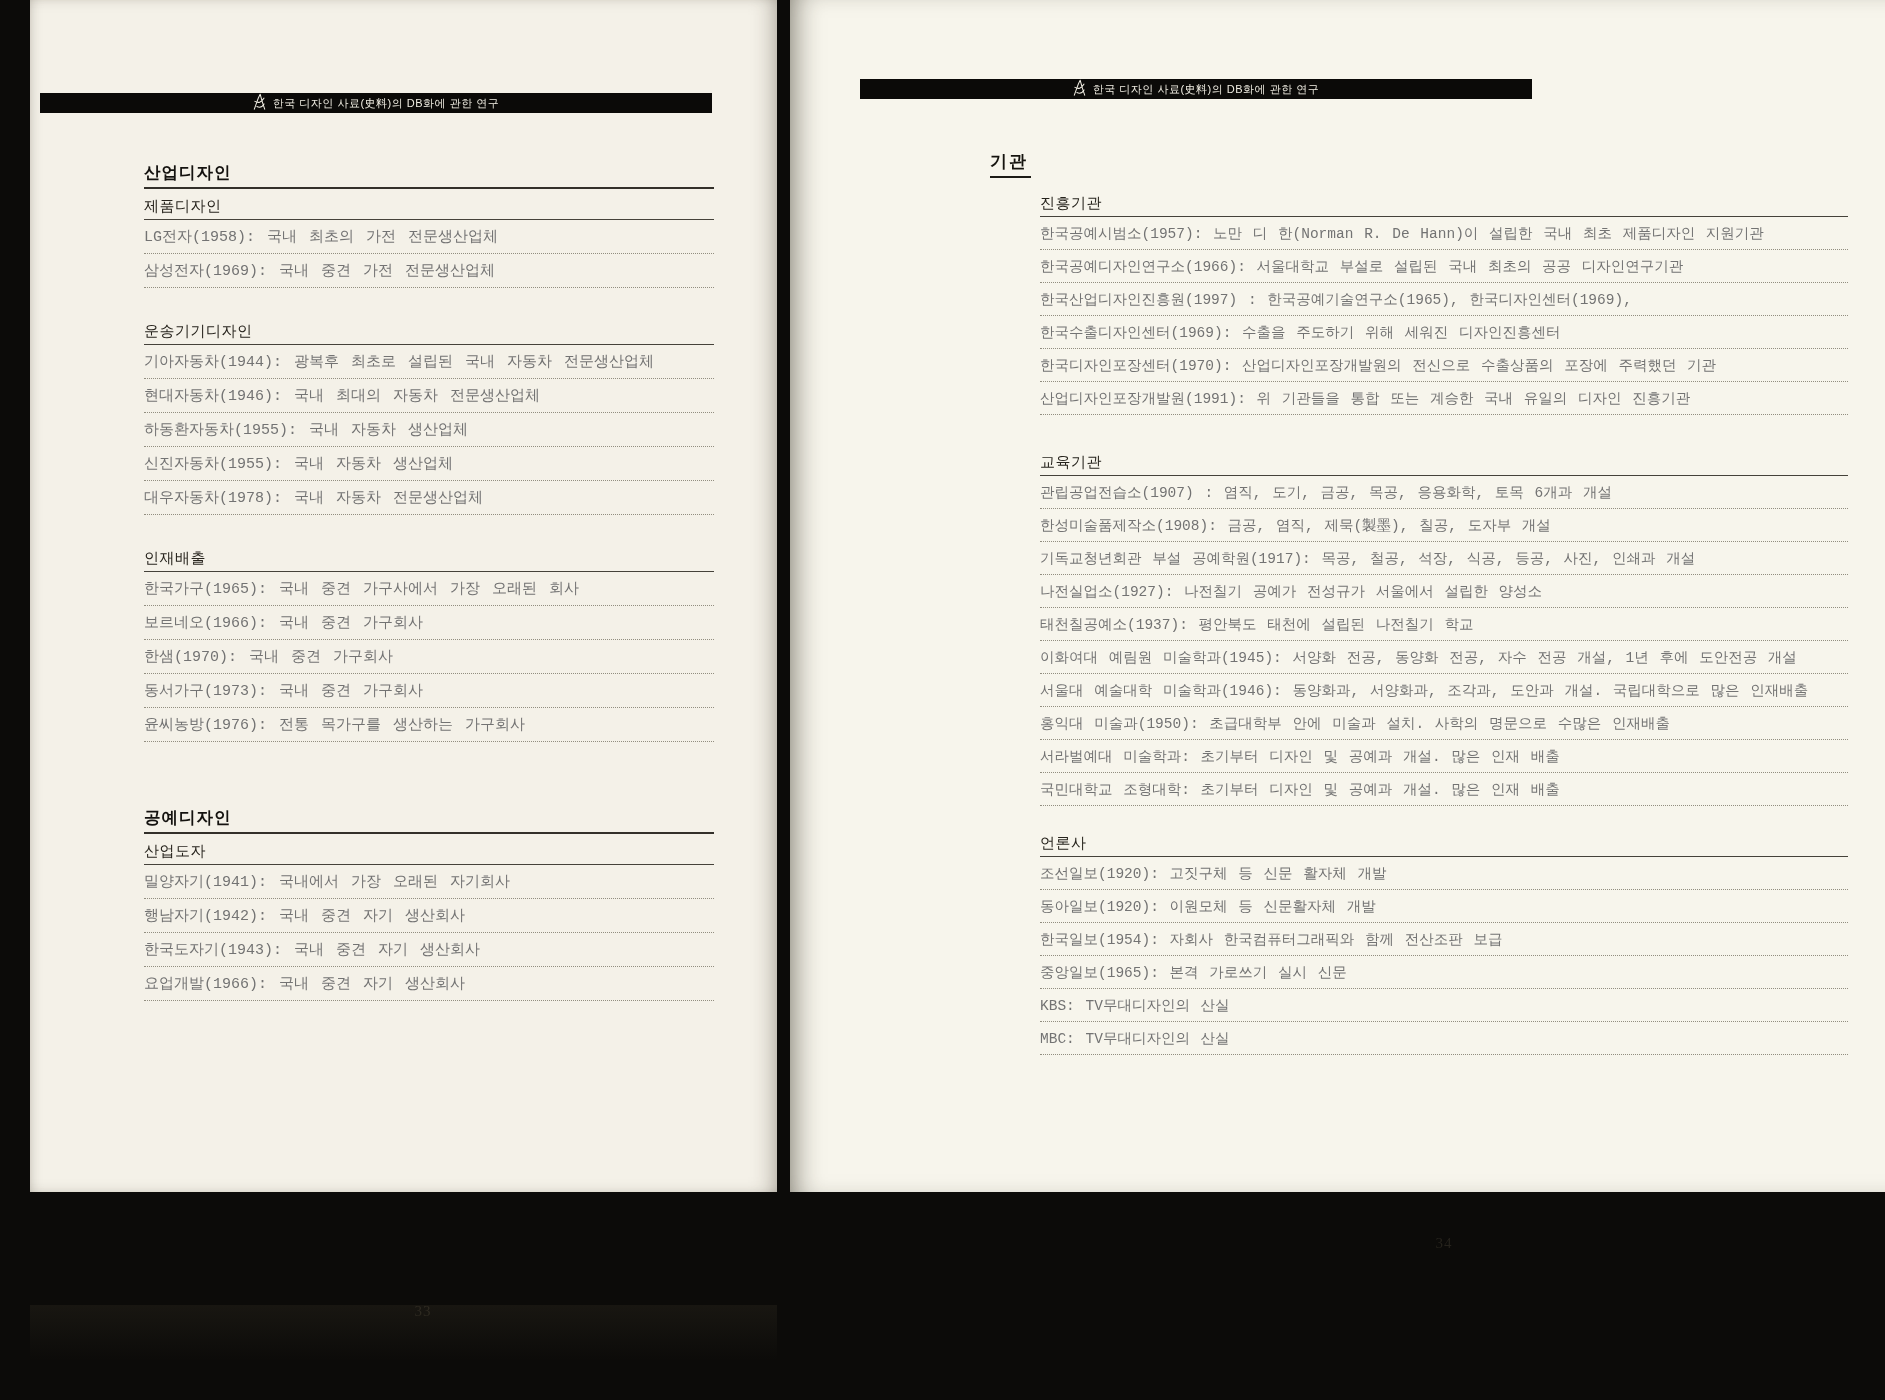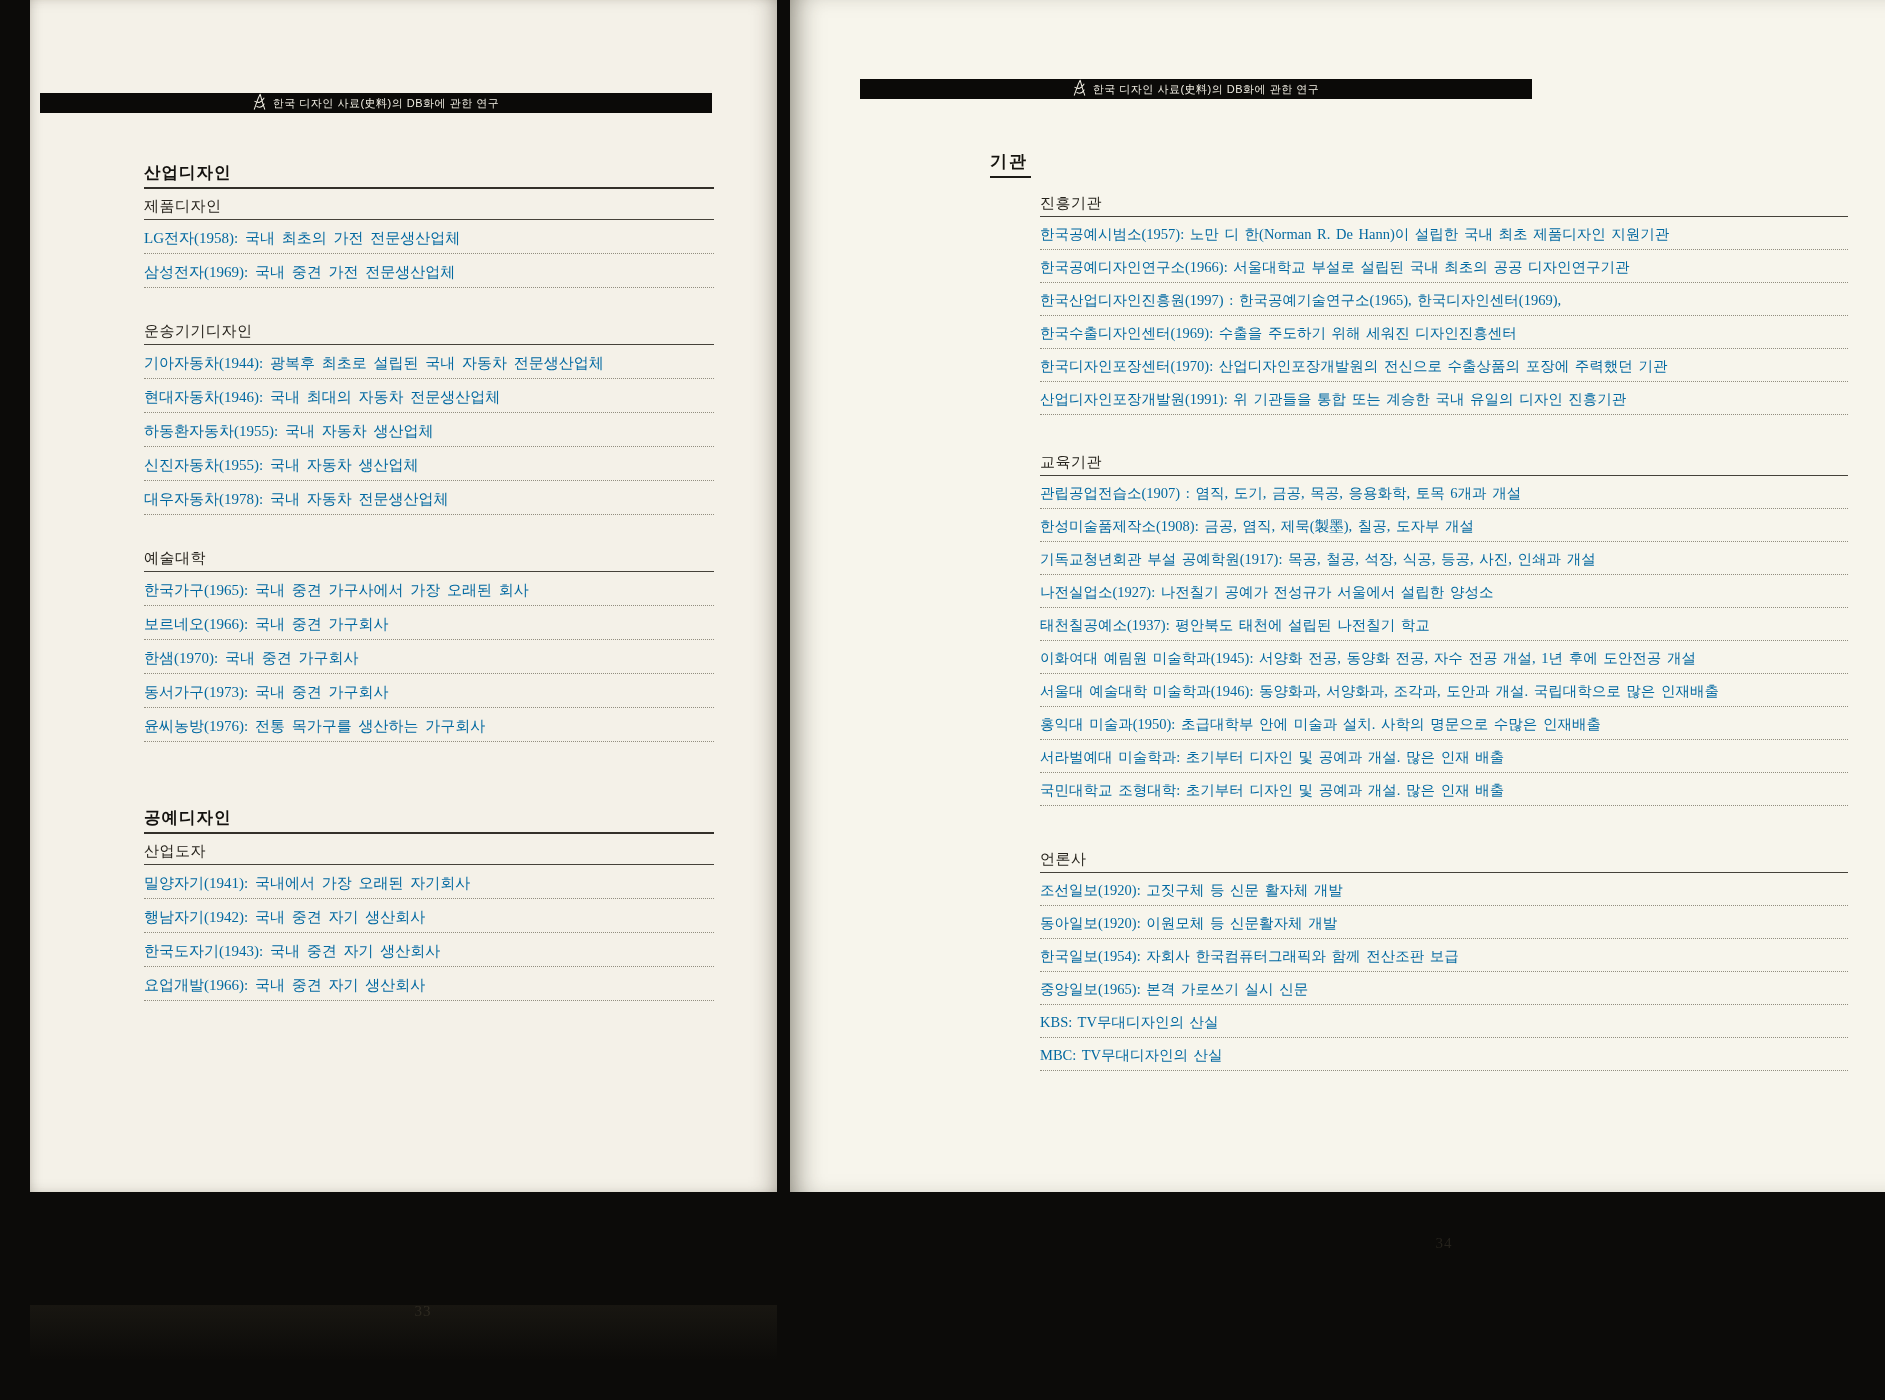--- a/index.html
+++ b/index.html
@@ -28,23 +28,23 @@
   .lp-content{position:absolute;left:114px;top:0;width:570px;}
   .section-title{font-family:"Liberation Sans","DejaVu Sans",sans-serif;font-weight:bold;
                  font-size:16.5px;color:#14120f;height:34px;line-height:38px;
                  border-bottom:2px solid #33302a;letter-spacing:1px;}
   .st-first{margin-top:153px;}
   .st-second{margin-top:56px;}
   .group-label{font-family:"Liberation Sans","DejaVu Sans",sans-serif;font-size:15px;color:#26231c;
                height:30px;line-height:34px;border-bottom:1.5px solid #45423a;letter-spacing:.5px;}
   .mt26{margin-top:26px;}
   .mt30{margin-top:30px;}
-  .mt28{margin-top:36px;}
-  .row{font-size:15px;color:#0369a1;height:33px;line-height:36px;
-       border-bottom:1px dotted #928e80;white-space:nowrap;word-spacing:3px;overflow:visible;}
+  .mt28{margin-top:20px;}
+  .row{font-size:15px;color:#737373;height:33px;line-height:36px;
+       border-bottom:1px dotted #928e80;white-space:nowrap;word-spacing:3px;overflow:visible;font-family:Liberation Mono, monospace;}
 
   
   .rp-title{position:absolute;left:200px;top:150px;font-family:"Liberation Sans","DejaVu Sans",sans-serif;
             font-weight:bold;font-size:17px;color:#15130e;border-bottom:2px solid #1d1b16;
             padding:0 3px 3px 0;letter-spacing:2px;}
   .rp-content{position:absolute;left:250px;top:0;width:808px;}
   .rp-content .group-label.first{margin-top:186px;}
   .page-right .row{height:32px;line-height:35px;font-size:14.5px;word-spacing:2px;}
 
   
@@ -79,21 +79,21 @@
       <div class="group mt26">
         <div class="group-label">운송기기디자인</div>
         <div class="row">기아자동차(1944): 광복후 최초로 설립된 국내 자동차 전문생산업체</div>
         <div class="row">현대자동차(1946): 국내 최대의 자동차 전문생산업체</div>
         <div class="row">하동환자동차(1955): 국내 자동차 생산업체</div>
         <div class="row">신진자동차(1955): 국내 자동차 생산업체</div>
         <div class="row">대우자동차(1978): 국내 자동차 전문생산업체</div>
       </div>
 
       <div class="group mt26">
-        <div class="group-label">예술대학</div>
+        <div class="group-label">인재배출</div>
         <div class="row">한국가구(1965): 국내 중견 가구사에서 가장 오래된 회사</div>
         <div class="row">보르네오(1966): 국내 중견 가구회사</div>
         <div class="row">한샘(1970): 국내 중견 가구회사</div>
         <div class="row">동서가구(1973): 국내 중견 가구회사</div>
         <div class="row">윤씨농방(1976): 전통 목가구를 생산하는 가구회사</div>
       </div>
 
       <div class="section-title st-second">공예디자인</div>
 
       <div class="group">

